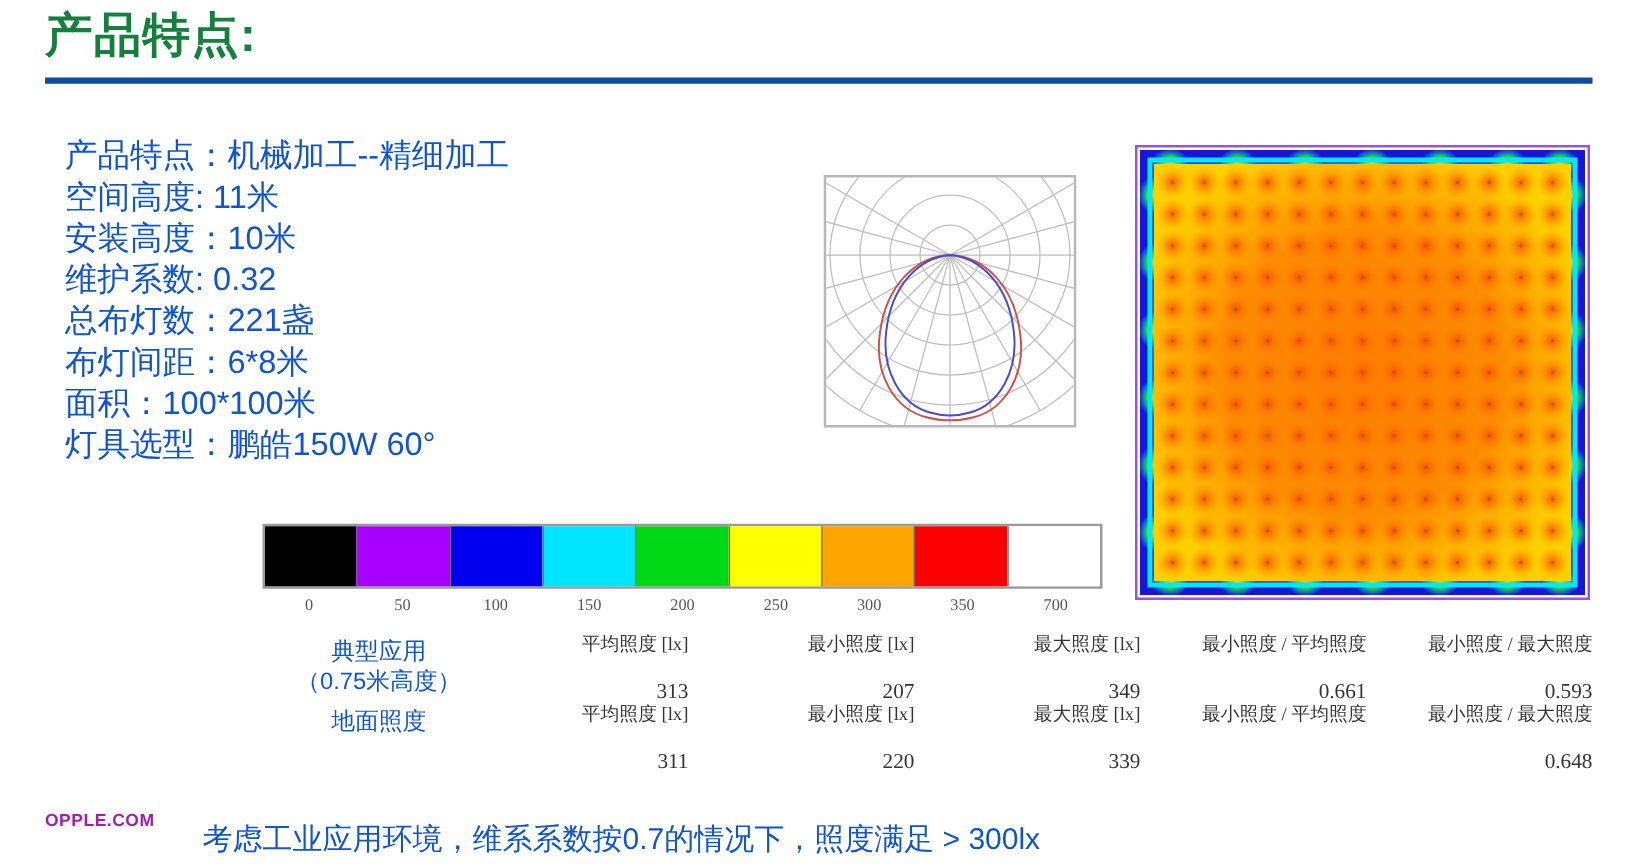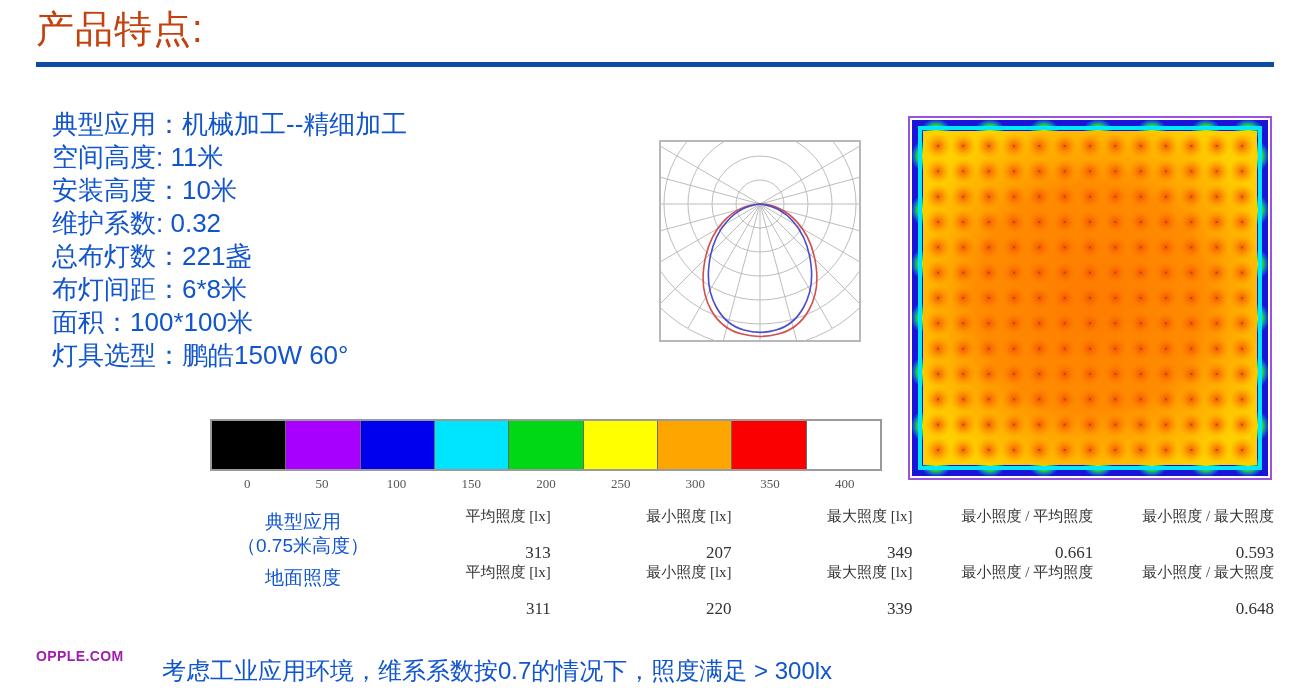--- a/index.html
+++ b/index.html
@@ -16,22 +16,22 @@
     font-family: "Liberation Sans", "DejaVu Sans", sans-serif;
     color: #1155cc;
   }
 
   
   #slide-title {
     position: absolute;
     left: 36px;
     top: 8px;
     font-size: 38px;
-    font-weight: normal;
-    color: #c2410c;
+    font-weight: bold;
+    color: #15803d;
     letter-spacing: 1px;
     line-height: 1.15;
   }
   #title-rule {
     position: absolute;
     left: 36px;
     top: 62px;
     width: 1238px;
     height: 5px;
     background: #0c4da2;
@@ -171,21 +171,21 @@
     white-space: nowrap;
   }
 </style>
 </head>
 <body>
 
 <div id="slide-title">产品特点:</div>
 <div id="title-rule"></div>
 
 <div id="spec-list">
-  <div class="spec-line">典型应用：机械加工--精细加工</div>
+  <div class="spec-line">产品特点：机械加工--精细加工</div>
   <div class="spec-line">空间高度:   11米</div>
   <div class="spec-line">安装高度：10米</div>
   <div class="spec-line">维护系数:   0.32</div>
   <div class="spec-line">总布灯数：221盏</div>
   <div class="spec-line">布灯间距：6*8米</div>
   <div class="spec-line">面积：100*100米</div>
   <div class="spec-line">灯具选型：鹏皓150W 60°</div>
 </div>
 
 <div id="polar-diagram">
@@ -253,21 +253,21 @@
   </div>
   <div id="scale-ticks">
     <span class="tick" style="left:5.55%">0</span>
     <span class="tick" style="left:16.66%">50</span>
     <span class="tick" style="left:27.77%">100</span>
     <span class="tick" style="left:38.88%">150</span>
     <span class="tick" style="left:50%">200</span>
     <span class="tick" style="left:61.11%">250</span>
     <span class="tick" style="left:72.22%">300</span>
     <span class="tick" style="left:83.33%">350</span>
-    <span class="tick" style="left:94.44%">400</span>
+    <span class="tick" style="left:94.44%">700</span>
   </div>
 </div>
 
 <div id="results-table">
 
   <div class="res-row">
     <div class="res-label">
       <span>典型应用</span><br>
       <span>（0.75米高度）</span>
     </div>

